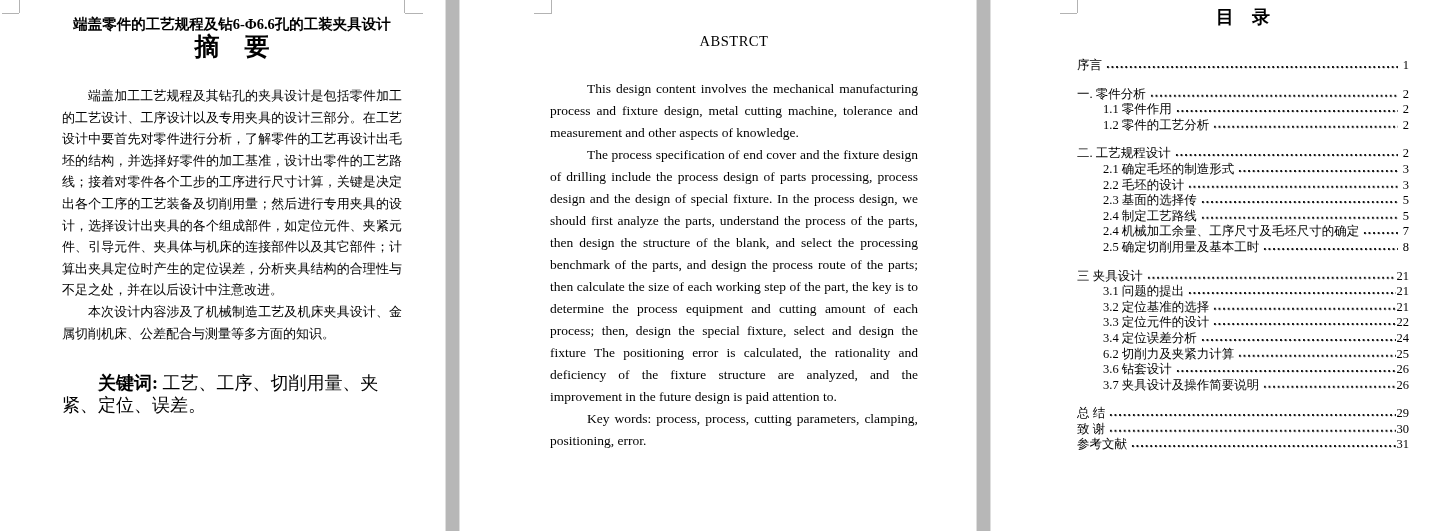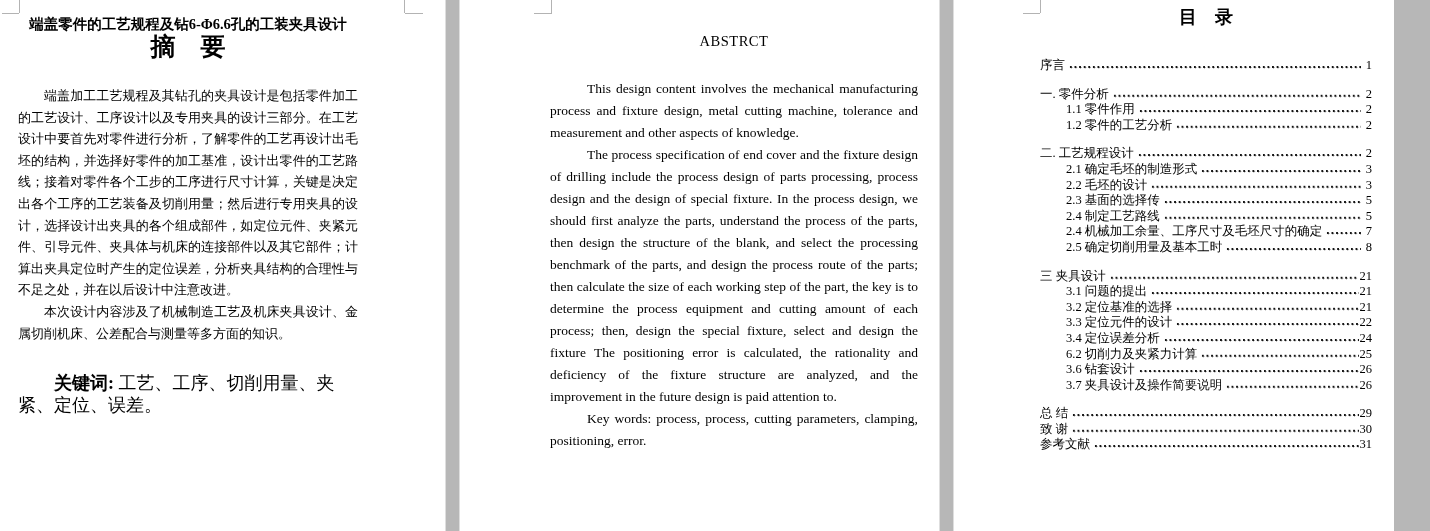--- a/index.html
+++ b/index.html
@@ -4,22 +4,22 @@
 <style>
   html,body{margin:0;padding:0;}
   body{
     width:1430px;height:531px;overflow:hidden;
     background:#b7b7b7;
     font-family:"Liberation Serif","DejaVu Serif",serif;
     color:#000;
   }
   .workspace{display:flex;flex-direction:row;width:1430px;height:531px;}
   .page{background:#ffffff;position:relative;height:531px;box-sizing:border-box;flex:0 0 auto;}
-  .page-cn{width:445px;}
-  .page-en{width:479px;font-family:Liberation Serif, serif;}
+  .page-cn{width:445px;padding-left:44px;}
+  .page-en{width:516px;font-family:Liberation Serif, serif;}
   .page-toc{width:440px;}
   .page-gap{flex:0 0 auto;width:15px;height:531px;background:#b7b7b7;
     border-left:1px solid #dedede;border-right:1px solid #dedede;box-sizing:border-box;}
   
   .mark{position:absolute;background:#b3b3b3;}
   
   .content-cn{margin-left:18px;width:340px;padding-top:16px;}
   .cn-title{font-size:14.5px;font-weight:bold;line-height:17px;text-align:center;white-space:nowrap;}
   .cn-heading{font-size:25px;font-weight:bold;line-height:27px;text-align:center;}
   .cn-paras{margin-top:25px;}

